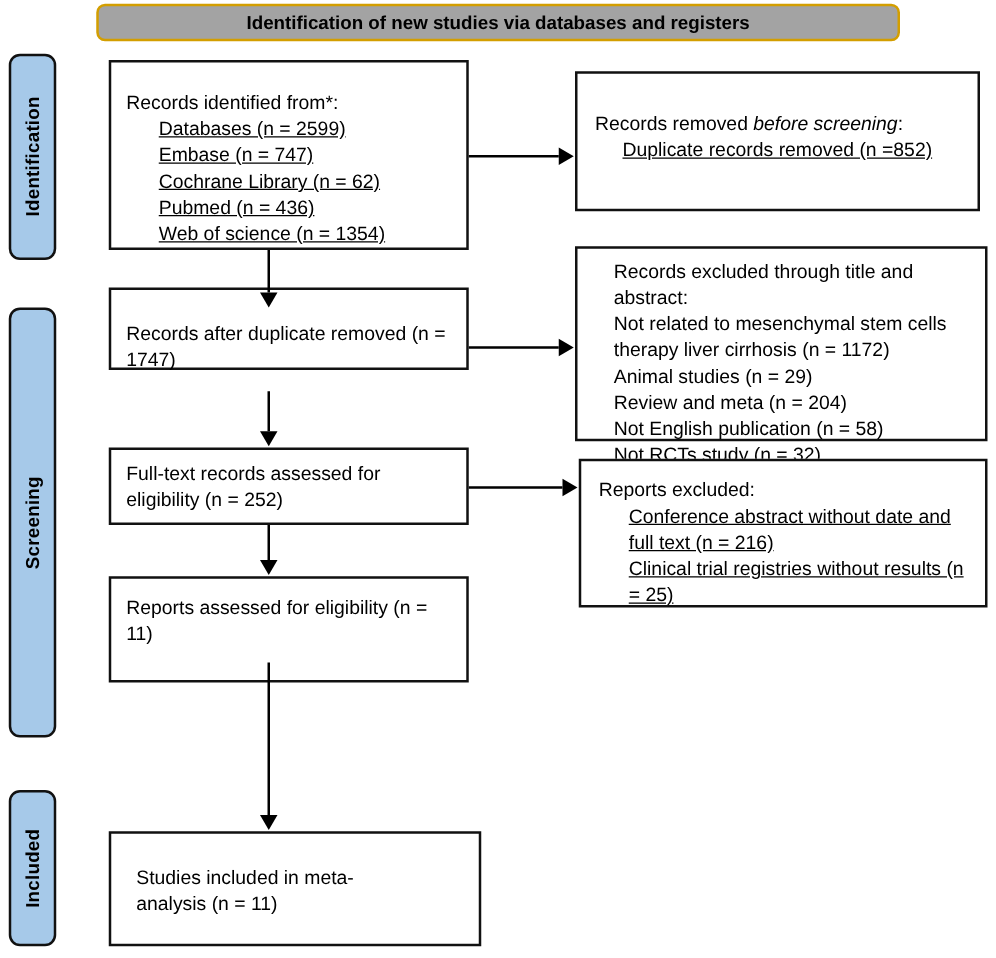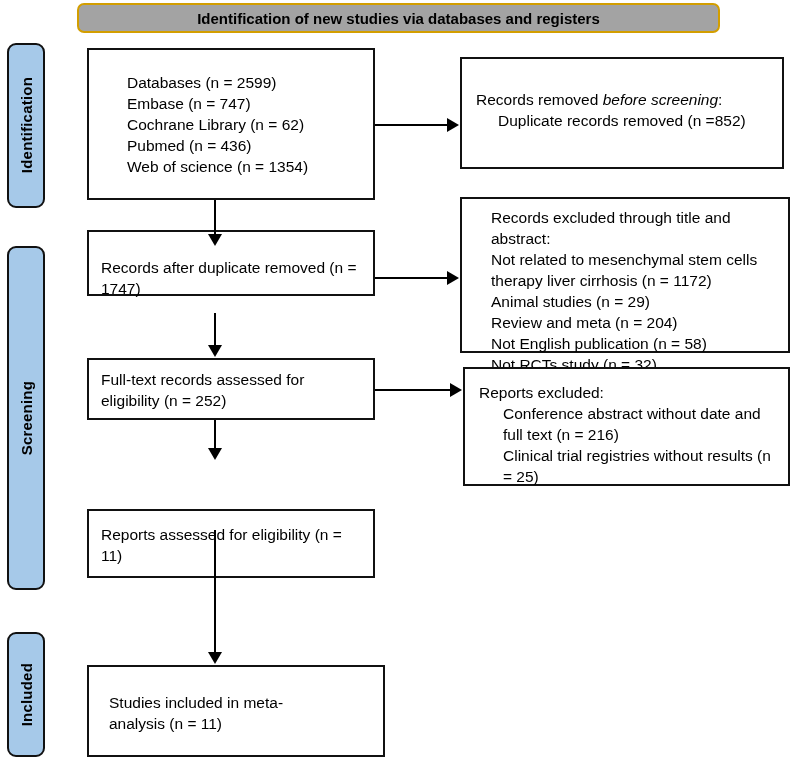--- a/index.html
+++ b/index.html
@@ -41,25 +41,25 @@
   #stage-included       { top: 632px; height: 121px; }
   
   .box {
     position: absolute;
     background: #fff;
     border: 2px solid #111;
     font-size: 15.5px;
     line-height: 21px;
     box-sizing: border-box;
   }
-  .box .indent { padding-left: 26px; }
+  .box .indent { padding-left: 26px; text-decoration: underline; }
   #box-identified        { left: 87px;  top: 48px;  width: 288px; height: 152px; padding: 22px 10px 0 12px; }
   #box-after-duplicates  { left: 87px;  top: 230px; width: 288px; height: 66px;  padding: 25px 10px 0 12px; }
   #box-fulltext          { left: 87px;  top: 358px; width: 288px; height: 62px;  padding: 9px 10px 0 12px; }
-  #box-reports-assessed  { left: 87px;  top: 461px; width: 288px; height: 69px;  padding: 13px 10px 0 12px; margin-top: 48px; }
+  #box-reports-assessed  { left: 87px;  top: 461px; width: 288px; height: 85px;  padding: 13px 10px 0 12px; }
   #box-included-meta     { left: 87px;  top: 665px; width: 298px; height: 92px;  padding: 25px 10px 0 20px; }
   #box-included-meta .narrow { max-width: 206px; }
   #box-removed           { left: 460px; top: 57px;  width: 324px; height: 112px; padding: 30px 8px 0 14px; }
   #box-removed .indent   { padding-left: 22px; }
   #box-excluded-title    { left: 460px; top: 197px; width: 330px; height: 156px; padding: 8px 8px 0 29px; }
   #box-reports-excluded  { left: 463px; top: 367px; width: 327px; height: 119px; padding: 13px 8px 0 14px; }
   #box-reports-excluded .indent { padding-left: 24px; }
   
   .arr-v { position: absolute; width: 2px; background: #000; }
   .arr-v::after {
@@ -95,20 +95,21 @@
     <span class="stage-label">Identification</span>
   </div>
   <div class="stage" id="stage-screening" style="background: rgb(166, 201, 233);">
     <span class="stage-label">Screening</span>
   </div>
   <div class="stage" id="stage-included" style="background: rgb(166, 201, 233);">
     <span class="stage-label">Included</span>
   </div>
 
   <div class="box" id="box-identified">
+    <div>Records identified from*:</div>
     <div class="indent">Databases (n = 2599)</div>
     <div class="indent">Embase (n = 747)</div>
     <div class="indent">Cochrane Library (n = 62)</div>
     <div class="indent">Pubmed (n = 436)</div>
     <div class="indent">Web of science (n = 1354)</div>
   </div>
 
   <div class="box" id="box-after-duplicates">
     <div>Records after duplicate removed (n = 1747)</div>
   </div>

